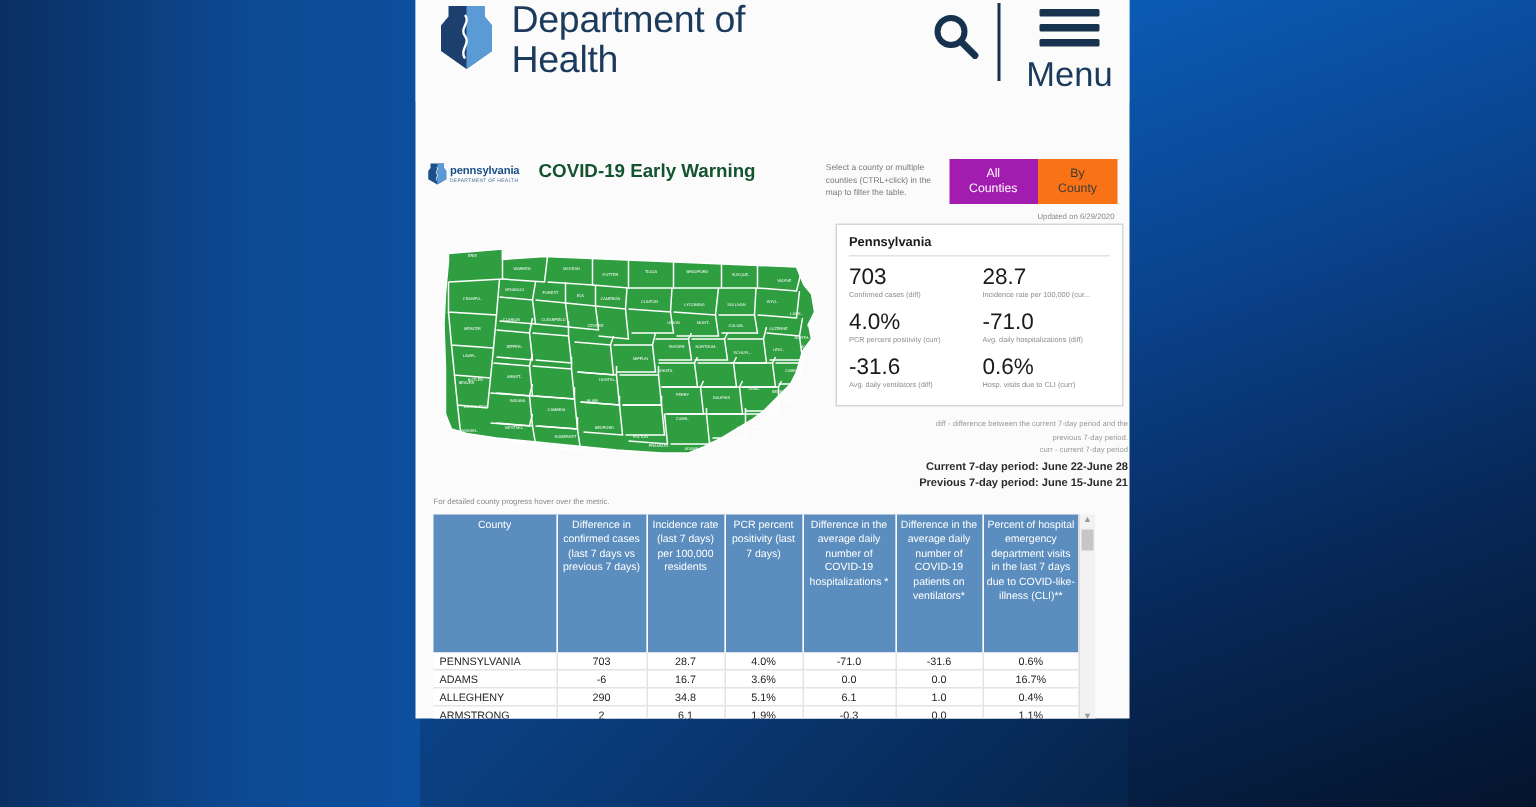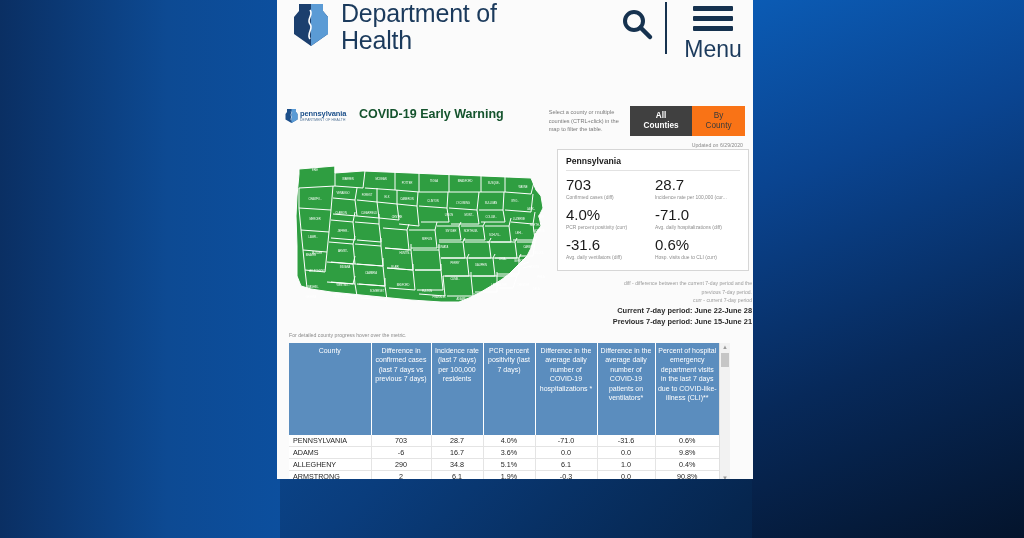--- a/index.html
+++ b/index.html
@@ -116,21 +116,21 @@
   }
   .toggle-group {
     margin-left: auto; display: flex; align-items: flex-start;
     flex-direction: column;
   }
   .toggle-row { display: flex; }
   .btn-toggle {
     font-size: 8.2px; padding: 5px 9px;
     border: none; cursor: pointer; line-height: 10px;
   }
-  .btn-toggle.active { background: #404040; color: #ffffff; font-weight: bold; }
+  .btn-toggle.active { background: #a21caf; color: #ffffff; }
   .btn-toggle.inactive { background: #f97316; color: #3a3a3a; }
   .updated-on {
     font-size: 5.2px; color: #8a8a8a; margin-top: 6px;
     align-self: flex-end; padding-right: 2px;
   }
 
   
   .mid-row { display: flex; margin-top: 4px; }
   .map-wrap {
     width: 258px; height: 148px; flex: 0 0 auto;
@@ -559,39 +559,39 @@
             <td>-31.6</td>
             <td>0.6%</td>
           </tr>
           <tr>
             <td class="county-name">ADAMS</td>
             <td>-6</td>
             <td>16.7</td>
             <td>3.6%</td>
             <td>0.0</td>
             <td>0.0</td>
-            <td>9.8%</td>
+            <td>16.7%</td>
           </tr>
           <tr>
             <td class="county-name">ALLEGHENY</td>
             <td>290</td>
             <td>34.8</td>
             <td>5.1%</td>
             <td>6.1</td>
             <td>1.0</td>
             <td>0.4%</td>
           </tr>
           <tr>
             <td class="county-name">ARMSTRONG</td>
             <td>2</td>
             <td>6.1</td>
             <td>1.9%</td>
             <td>-0.3</td>
             <td>0.0</td>
-            <td>90.8%</td>
+            <td>1.1%</td>
           </tr>
         </tbody>
       </table>
       <div class="tbl-scrollbar">
         <div class="sb-arrow">▲</div>
         <div class="sb-thumb"></div>
         <div class="sb-arrow bottom">▼</div>
       </div>
     </div>
 

